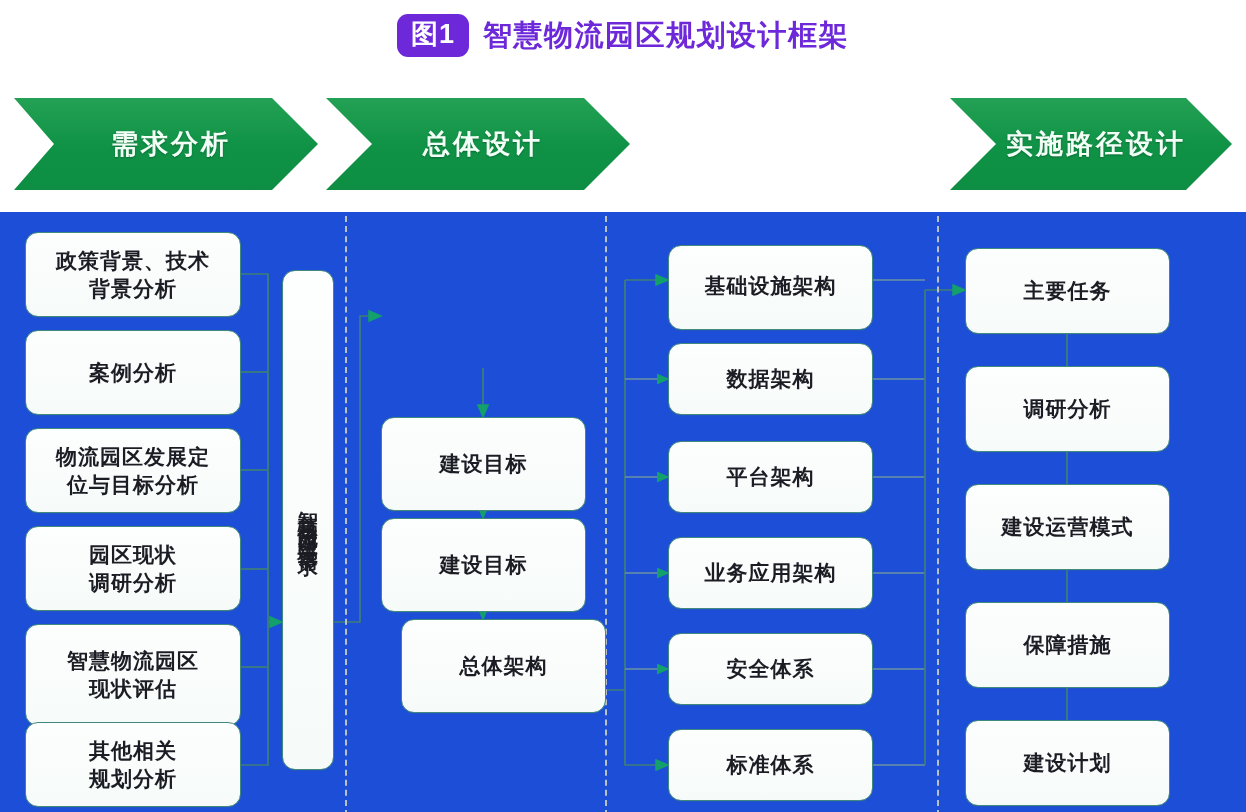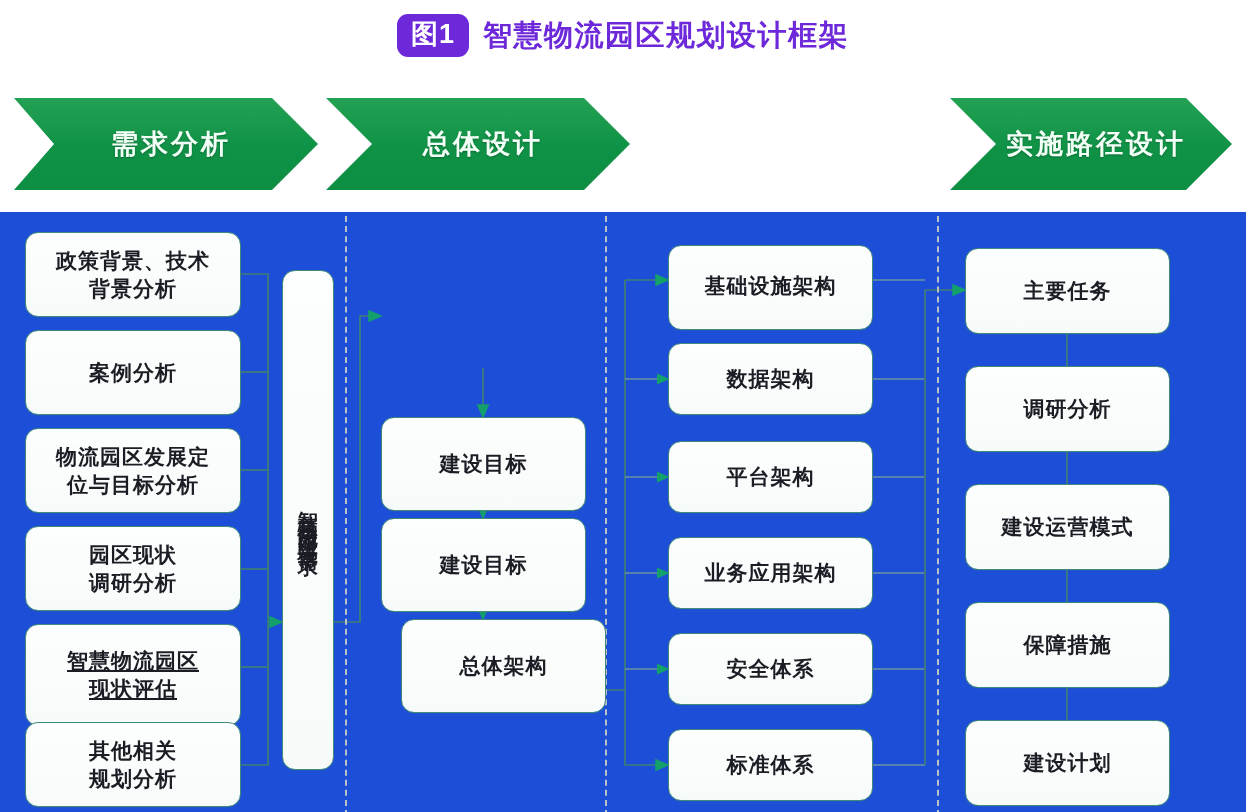--- a/index.html
+++ b/index.html
@@ -152,21 +152,21 @@
       <span style="white-space:pre-line;">案例分析</span>
     </div>
     <div class="node" style="left:25px;top:216px;width:216px;height:85px;">
       <span style="white-space:pre-line;">物流园区发展定
 位与目标分析</span>
     </div>
     <div class="node" style="left:25px;top:314px;width:216px;height:85px;">
       <span style="white-space:pre-line;">园区现状
 调研分析</span>
     </div>
-    <div class="node" style="left:25px;top:412px;width:216px;height:102px;text-decoration:underline;">
+    <div class="node" style="left:25px;top:412px;width:216px;height:102px;">
       <span style="white-space:pre-line;">智慧物流园区
 现状评估</span>
     </div>
     <div class="node" style="left:25px;top:510px;width:216px;height:85px;">
       <span style="white-space:pre-line;">其他相关
 规划分析</span>
     </div>
 
     <div class="node" style="left:282px;top:58px;width:52px;height:500px;">
       <span class="vert">智慧物流园区建设需求</span>

